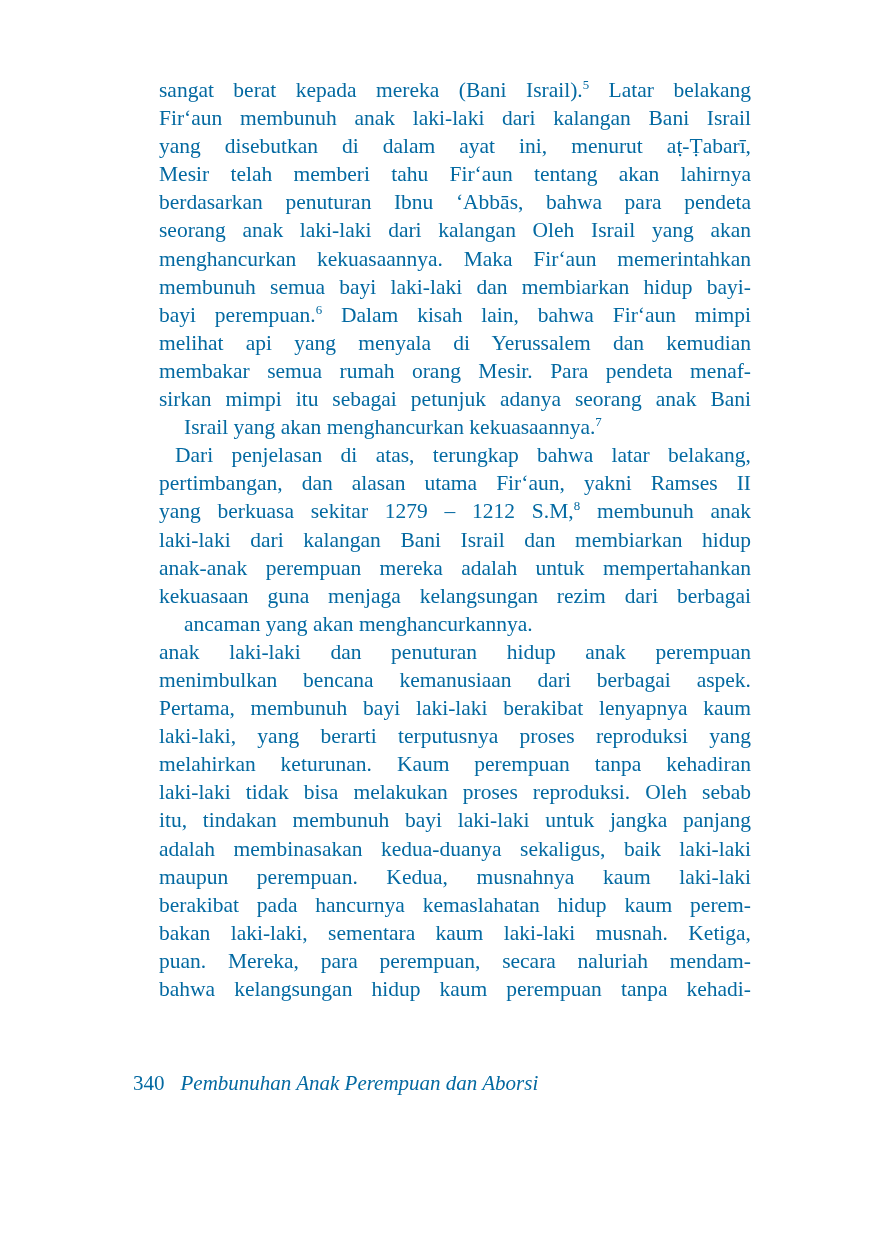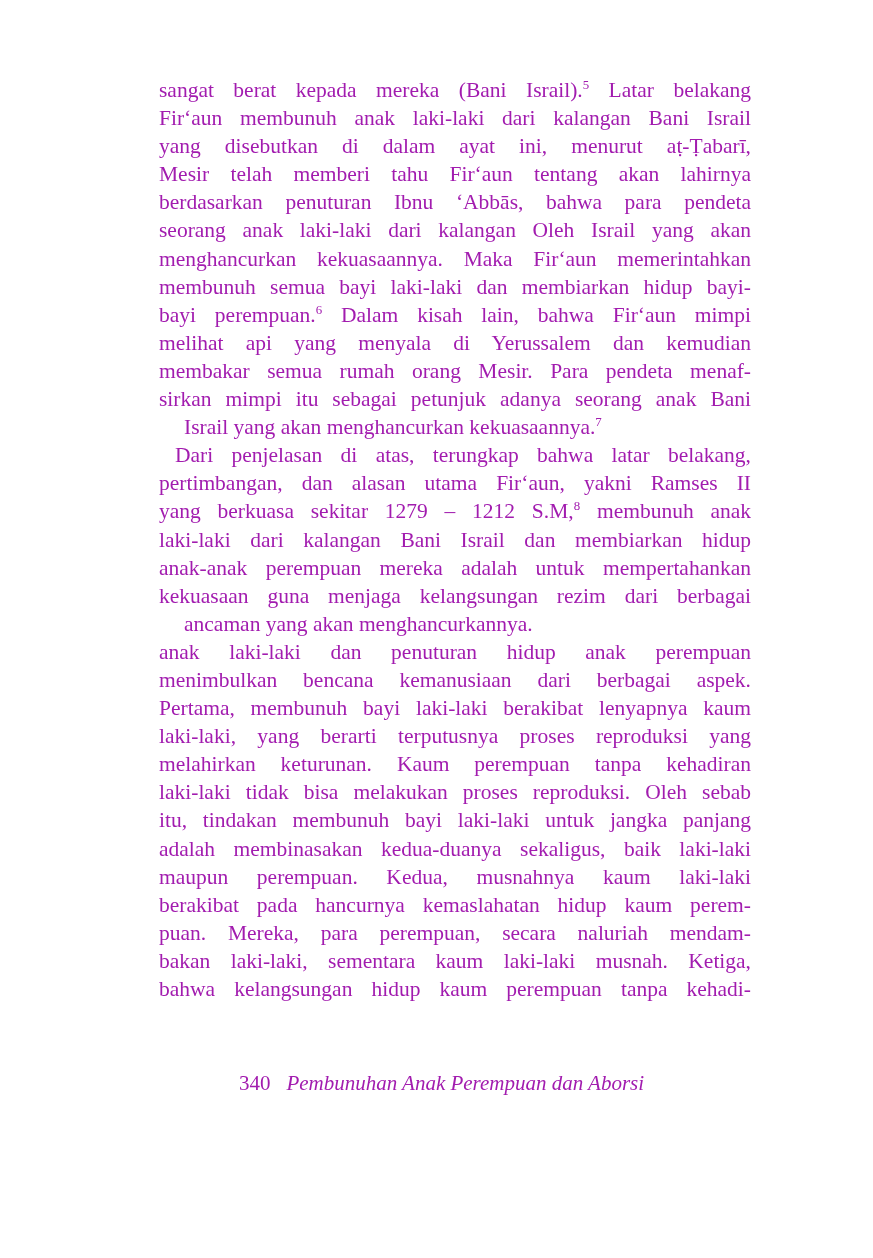--- a/index.html
+++ b/index.html
@@ -43,35 +43,35 @@
     line-height: 0;
     vertical-align: super;
     letter-spacing: 0;
   }
   .footer {
     position: absolute;
     left: 133px;
     top: 1068px;
     width: 617px;
     display: flex;
-    justify-content: center;
+    justify-content: flex-start;
     align-items: baseline;
     font-size: 21px;
     line-height: 30px;
   }
   .running-title {
     font-style: italic;
     font-size: 21px;
     margin-left: 16px;
   }
 </style>
 </head>
 <body>
 
-<div class="page" style="background: rgb(255, 255, 255); color: #a21caf;">
+<div class="page" style="background: rgb(255, 255, 255); color: #0369a1;">
   <div class="text-block">
       <div>
         <div class="line">sangat berat kepada mereka (Bani Israil).<sup>5</sup> Latar belakang</div>
         <div class="line">Fir‘aun membunuh anak laki-laki dari kalangan Bani Israil</div>
         <div class="line">yang disebutkan di dalam ayat ini, menurut aṭ-Ṭabarī,</div>
         <div class="line">Mesir telah memberi tahu Fir‘aun tentang akan lahirnya</div>
         <div class="line">berdasarkan penuturan Ibnu ‘Abbās, bahwa para pendeta</div>
         <div class="line">seorang anak laki-laki dari kalangan Oleh Israil yang akan</div>
         <div class="line">menghancurkan kekuasaannya. Maka Fir‘aun memerintahkan</div>
         <div class="line">membunuh semua bayi laki-laki dan membiarkan hidup bayi-</div>
@@ -94,22 +94,22 @@
         <div class="line">anak laki-laki dan penuturan hidup anak perempuan</div>
         <div class="line">menimbulkan bencana kemanusiaan dari berbagai aspek.</div>
         <div class="line">Pertama, membunuh bayi laki-laki berakibat lenyapnya kaum</div>
         <div class="line">laki-laki, yang berarti terputusnya proses reproduksi yang</div>
         <div class="line">melahirkan keturunan. Kaum perempuan tanpa kehadiran</div>
         <div class="line">laki-laki tidak bisa melakukan proses reproduksi. Oleh sebab</div>
         <div class="line">itu, tindakan membunuh bayi laki-laki untuk jangka panjang</div>
         <div class="line">adalah membinasakan kedua-duanya sekaligus, baik laki-laki</div>
         <div class="line">maupun perempuan. Kedua, musnahnya kaum laki-laki</div>
         <div class="line">berakibat pada hancurnya kemaslahatan hidup kaum perem-</div>
+        <div class="line">bakan laki-laki, sementara kaum laki-laki musnah. Ketiga,</div>
         <div class="line">puan. Mereka, para perempuan, secara naluriah mendam-</div>
-        <div class="line">bakan laki-laki, sementara kaum laki-laki musnah. Ketiga,</div>
         <div class="line">bahwa kelangsungan hidup kaum perempuan tanpa kehadi-</div>
       </div>
     </div>
   <div class="footer">
     <span>340</span>
     <span class="running-title">Pembunuhan Anak Perempuan dan Aborsi</span>
   </div>
 </div>
 
 </body></html>

